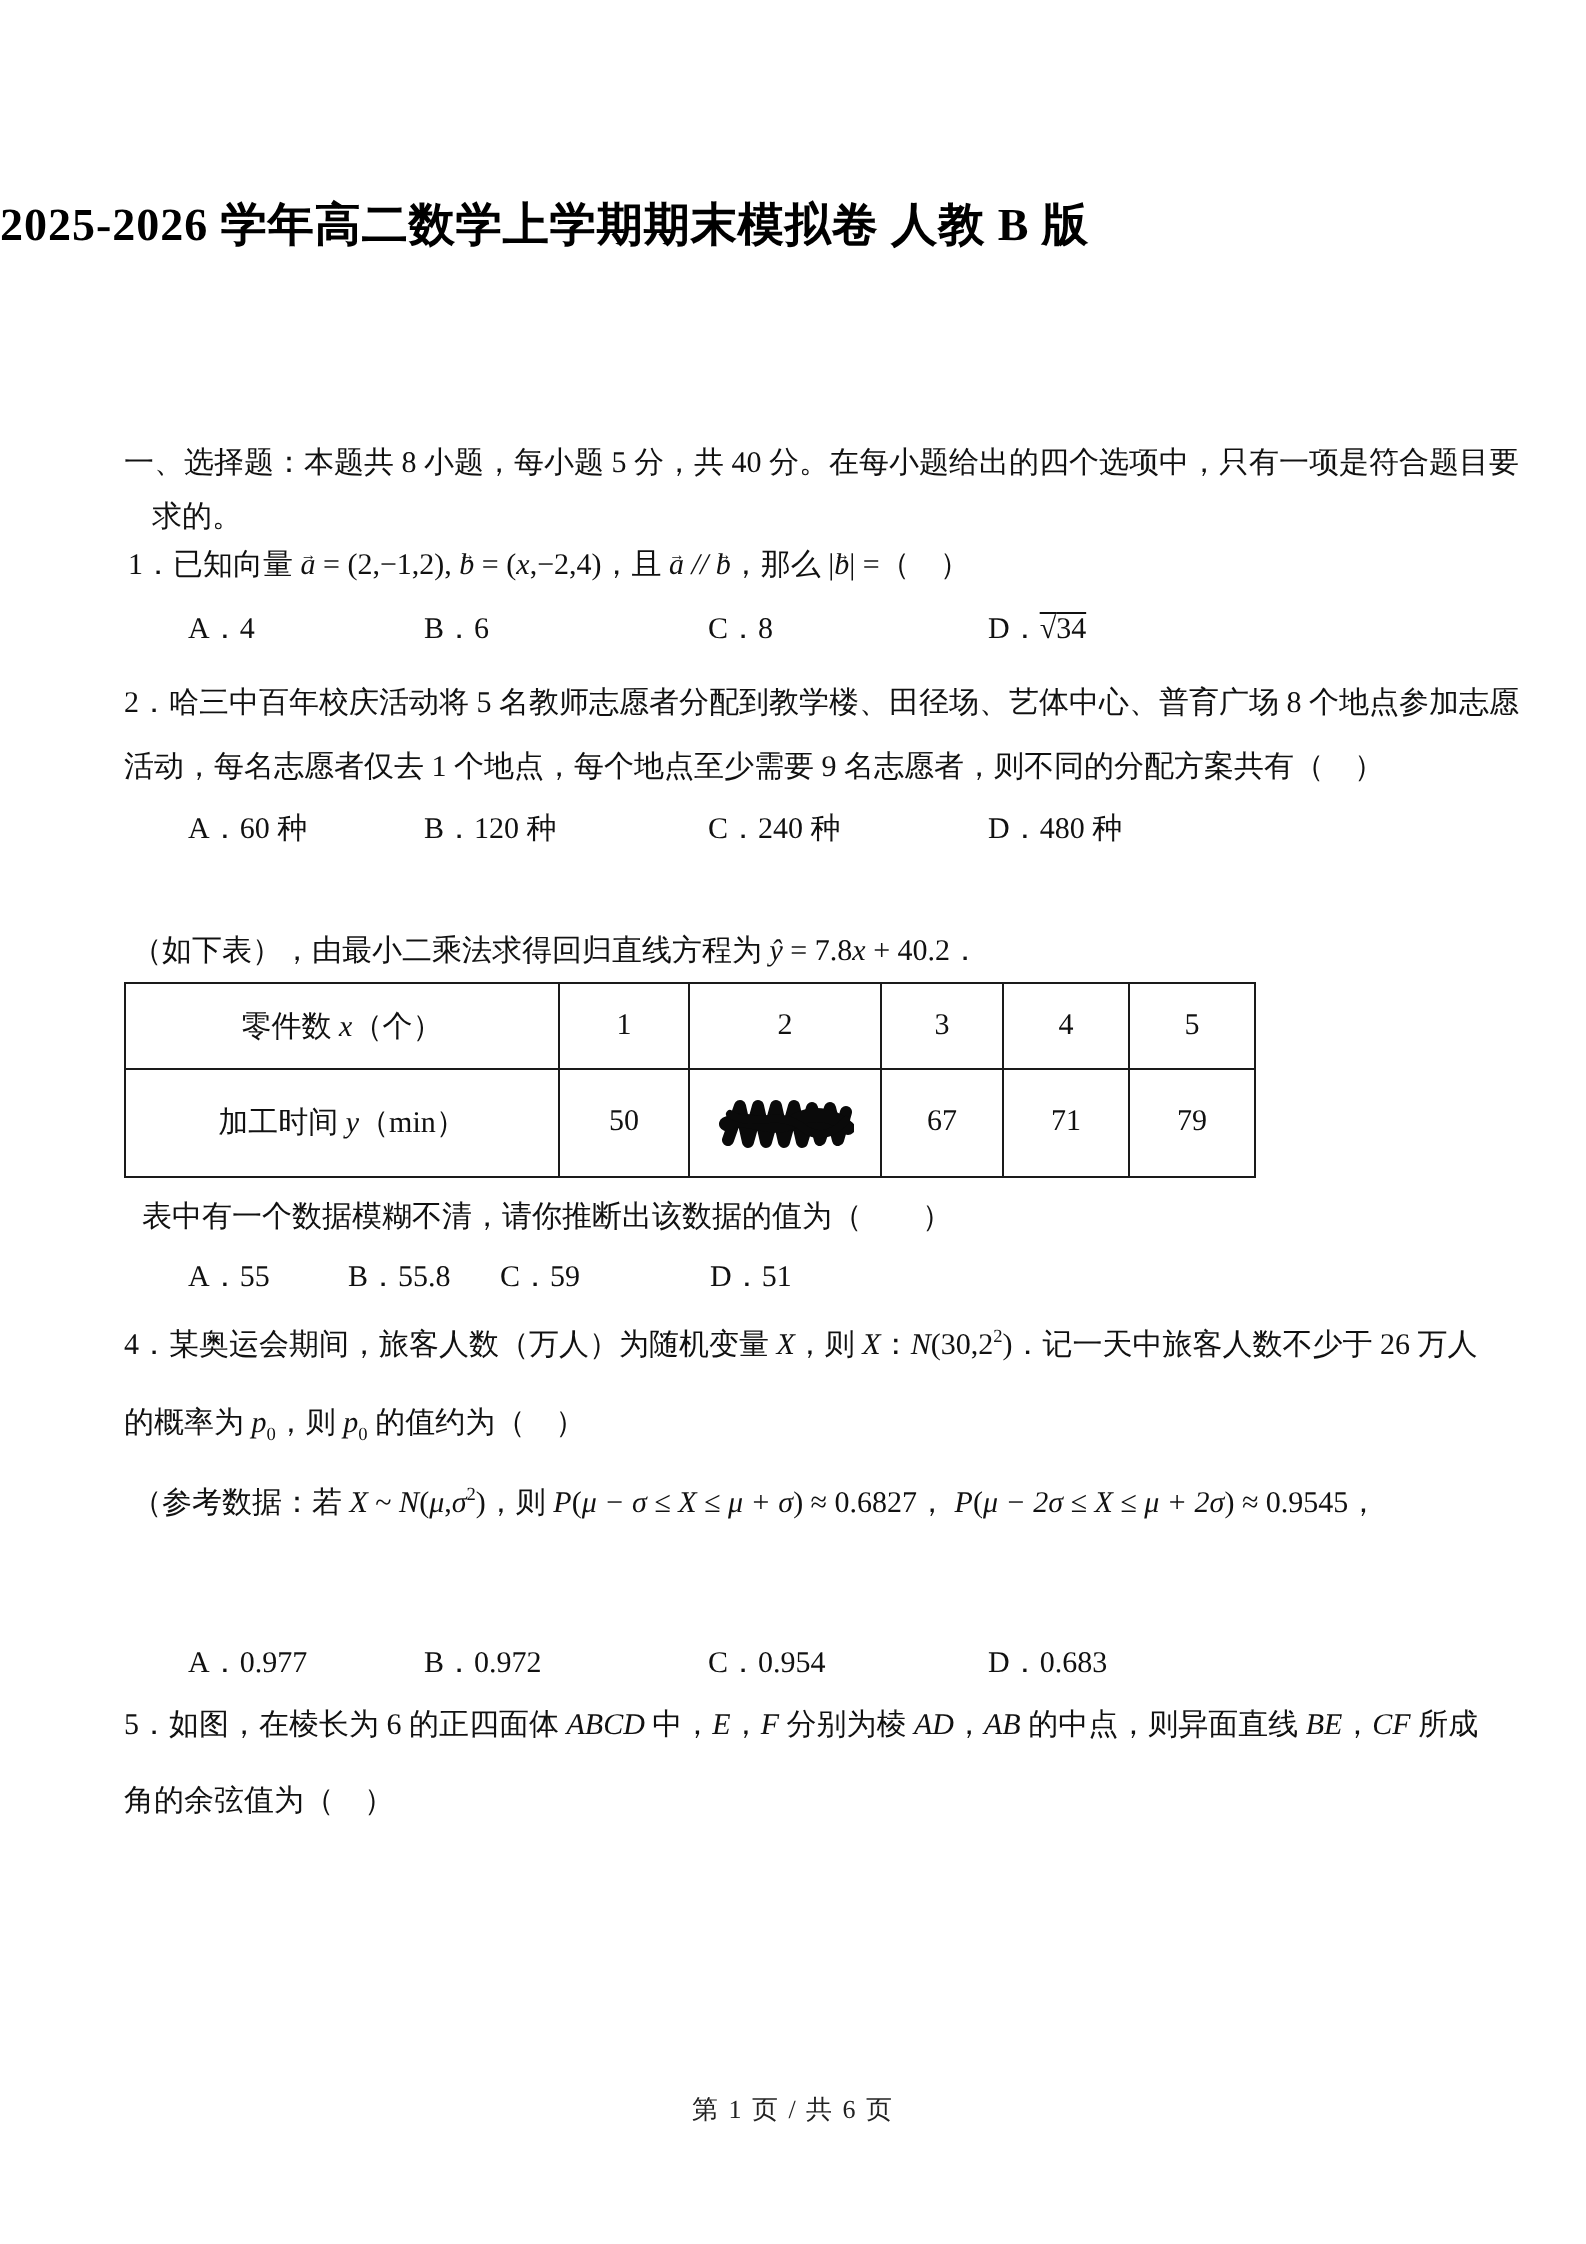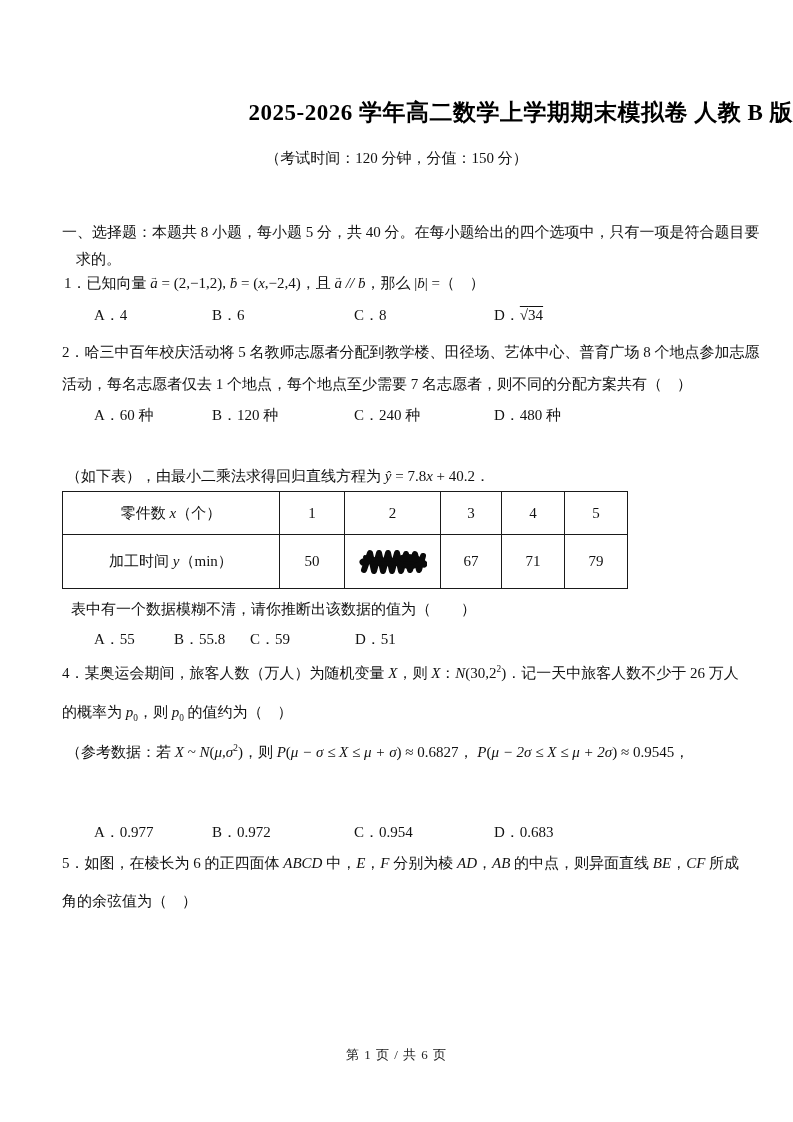--- a/index.html
+++ b/index.html
@@ -5,21 +5,21 @@
   html,body{margin:0;padding:0;background:#ffffff;}
   .page{
     position:relative;
     width:793px;height:1122px;
     background:#ffffff;
     font-family:"Liberation Serif","DejaVu Serif",serif;
     color:#111;
     overflow:hidden;
   }
   .line{position:absolute;white-space:nowrap;font-size:15px;line-height:24px;}
-  .title{position:absolute;top:97px;left:0;width:100%;text-align:right;
+  .title{position:absolute;top:97px;left:0;width:100%;text-align:left;
          font-size:23px;font-weight:700;letter-spacing:0.5px;color:#000;}
   .exam-info{position:absolute;top:149px;left:0;width:100%;text-align:center;font-size:15px;}
   .section-heading{position:absolute;top:179px;left:0;width:100%;text-align:center;
          font-size:20px;font-weight:700;letter-spacing:1px;color:#000;}
   .opts{position:absolute;left:0;width:100%;height:24px;}
   .opt{position:absolute;white-space:nowrap;font-size:15px;line-height:24px;}
   .it{font-style:italic;}
   .sup{vertical-align:super;font-size:0.62em;line-height:0;}
   .sub{vertical-align:sub;font-size:0.62em;line-height:0;}
   .vec{font-style:italic;position:relative;display:inline-block;}
@@ -39,35 +39,34 @@
   .scribble{display:block;margin:0 auto;}
   .footer{position:absolute;top:1046px;left:0;width:100%;text-align:center;
           font-size:13px;color:#222;letter-spacing:1px;}
 </style>
 </head>
 <body>
 
 <div class="page">
 
   <div class="title">2025-2026 学年高二数学上学期期末模拟卷 人教 B 版</div>
-  <div class="exam-info">（考试时间：120 分钟，分值：150 分）</div>
 
   <div class="line" style="top:220px;left:62px">一、选择题：本题共 8 小题，每小题 5 分，共 40 分。在每小题给出的四个选项中，只有一项是符合题目要</div>
   <div class="line" style="top:247px;left:76px">求的。</div>
 
   <div class="line" style="top:271px;left:64px"><span>1．已知向量 </span><span class="vec">a</span><span> = (2,−1,2)</span><span>, </span><span class="vec">b</span><span> = (</span><span class="it">x</span><span>,−2,4)</span><span>，且 </span><span class="vec">a</span><span class="it"> // </span><span class="vec">b</span><span>，那么 </span><span>|</span><span class="vec">b</span><span>| =（　）</span></div>
   <div class="opts" style="top:303px">
     <span class="opt" style="left:94px">A．4</span>
     <span class="opt" style="left:212px">B．6</span>
     <span class="opt" style="left:354px">C．8</span>
     <span class="opt" style="left:494px"><span>D．</span><span class="sqrt">34</span></span>
   </div>
 
   <div class="line" style="top:340px;left:62px">2．哈三中百年校庆活动将 5 名教师志愿者分配到教学楼、田径场、艺体中心、普育广场 8 个地点参加志愿</div>
-  <div class="line" style="top:372px;left:62px">活动，每名志愿者仅去 1 个地点，每个地点至少需要 7 名志愿者，则不同的分配方案共有（　）</div>
+  <div class="line" style="top:372px;left:62px">活动，每名志愿者仅去 1 个地点，每个地点至少需要 9 名志愿者，则不同的分配方案共有（　）</div>
   <div class="opts" style="top:403px">
     <span class="opt" style="left:94px">A．60 种</span>
     <span class="opt" style="left:212px">B．120 种</span>
     <span class="opt" style="left:354px">C．240 种</span>
     <span class="opt" style="left:494px">D．480 种</span>
   </div>
 
   <div class="line" style="top:464px;left:66px"><span>（如下表），由最小二乘法求得回归直线方程为 </span><span class="it">ŷ</span><span> = 7.8</span><span class="it">x</span><span> + 40.2．</span></div>
 
   <table class="dtable">

